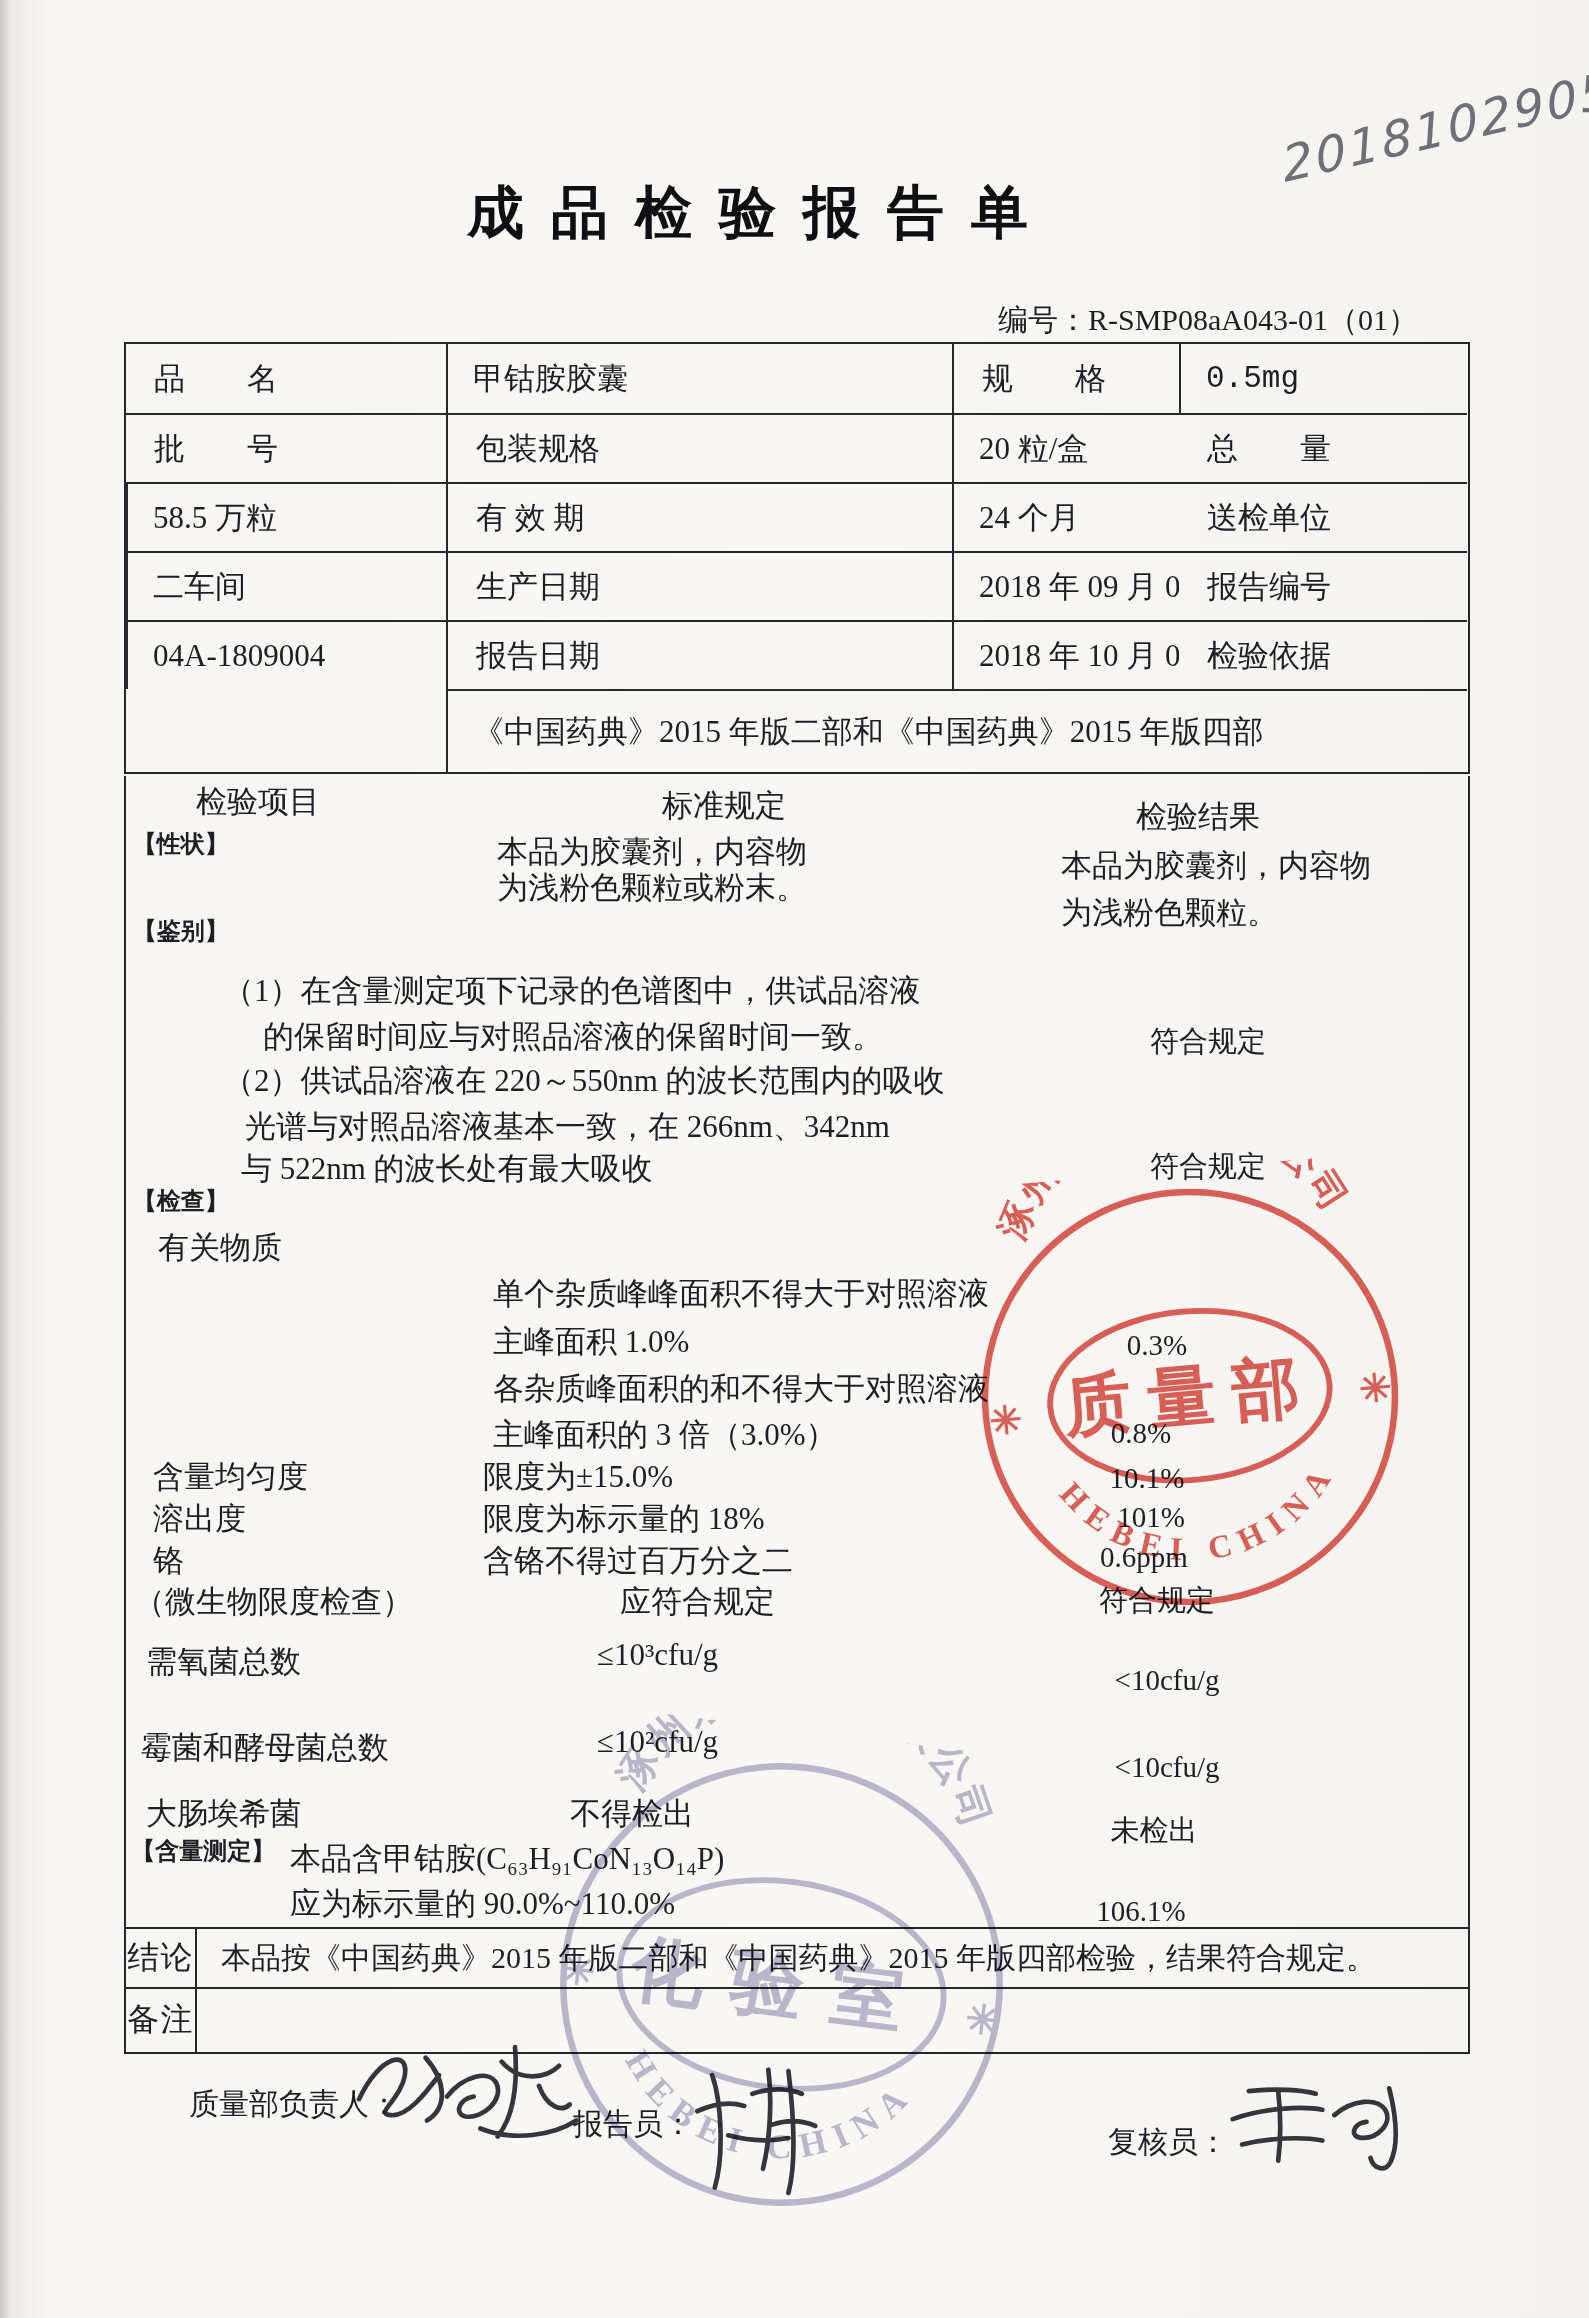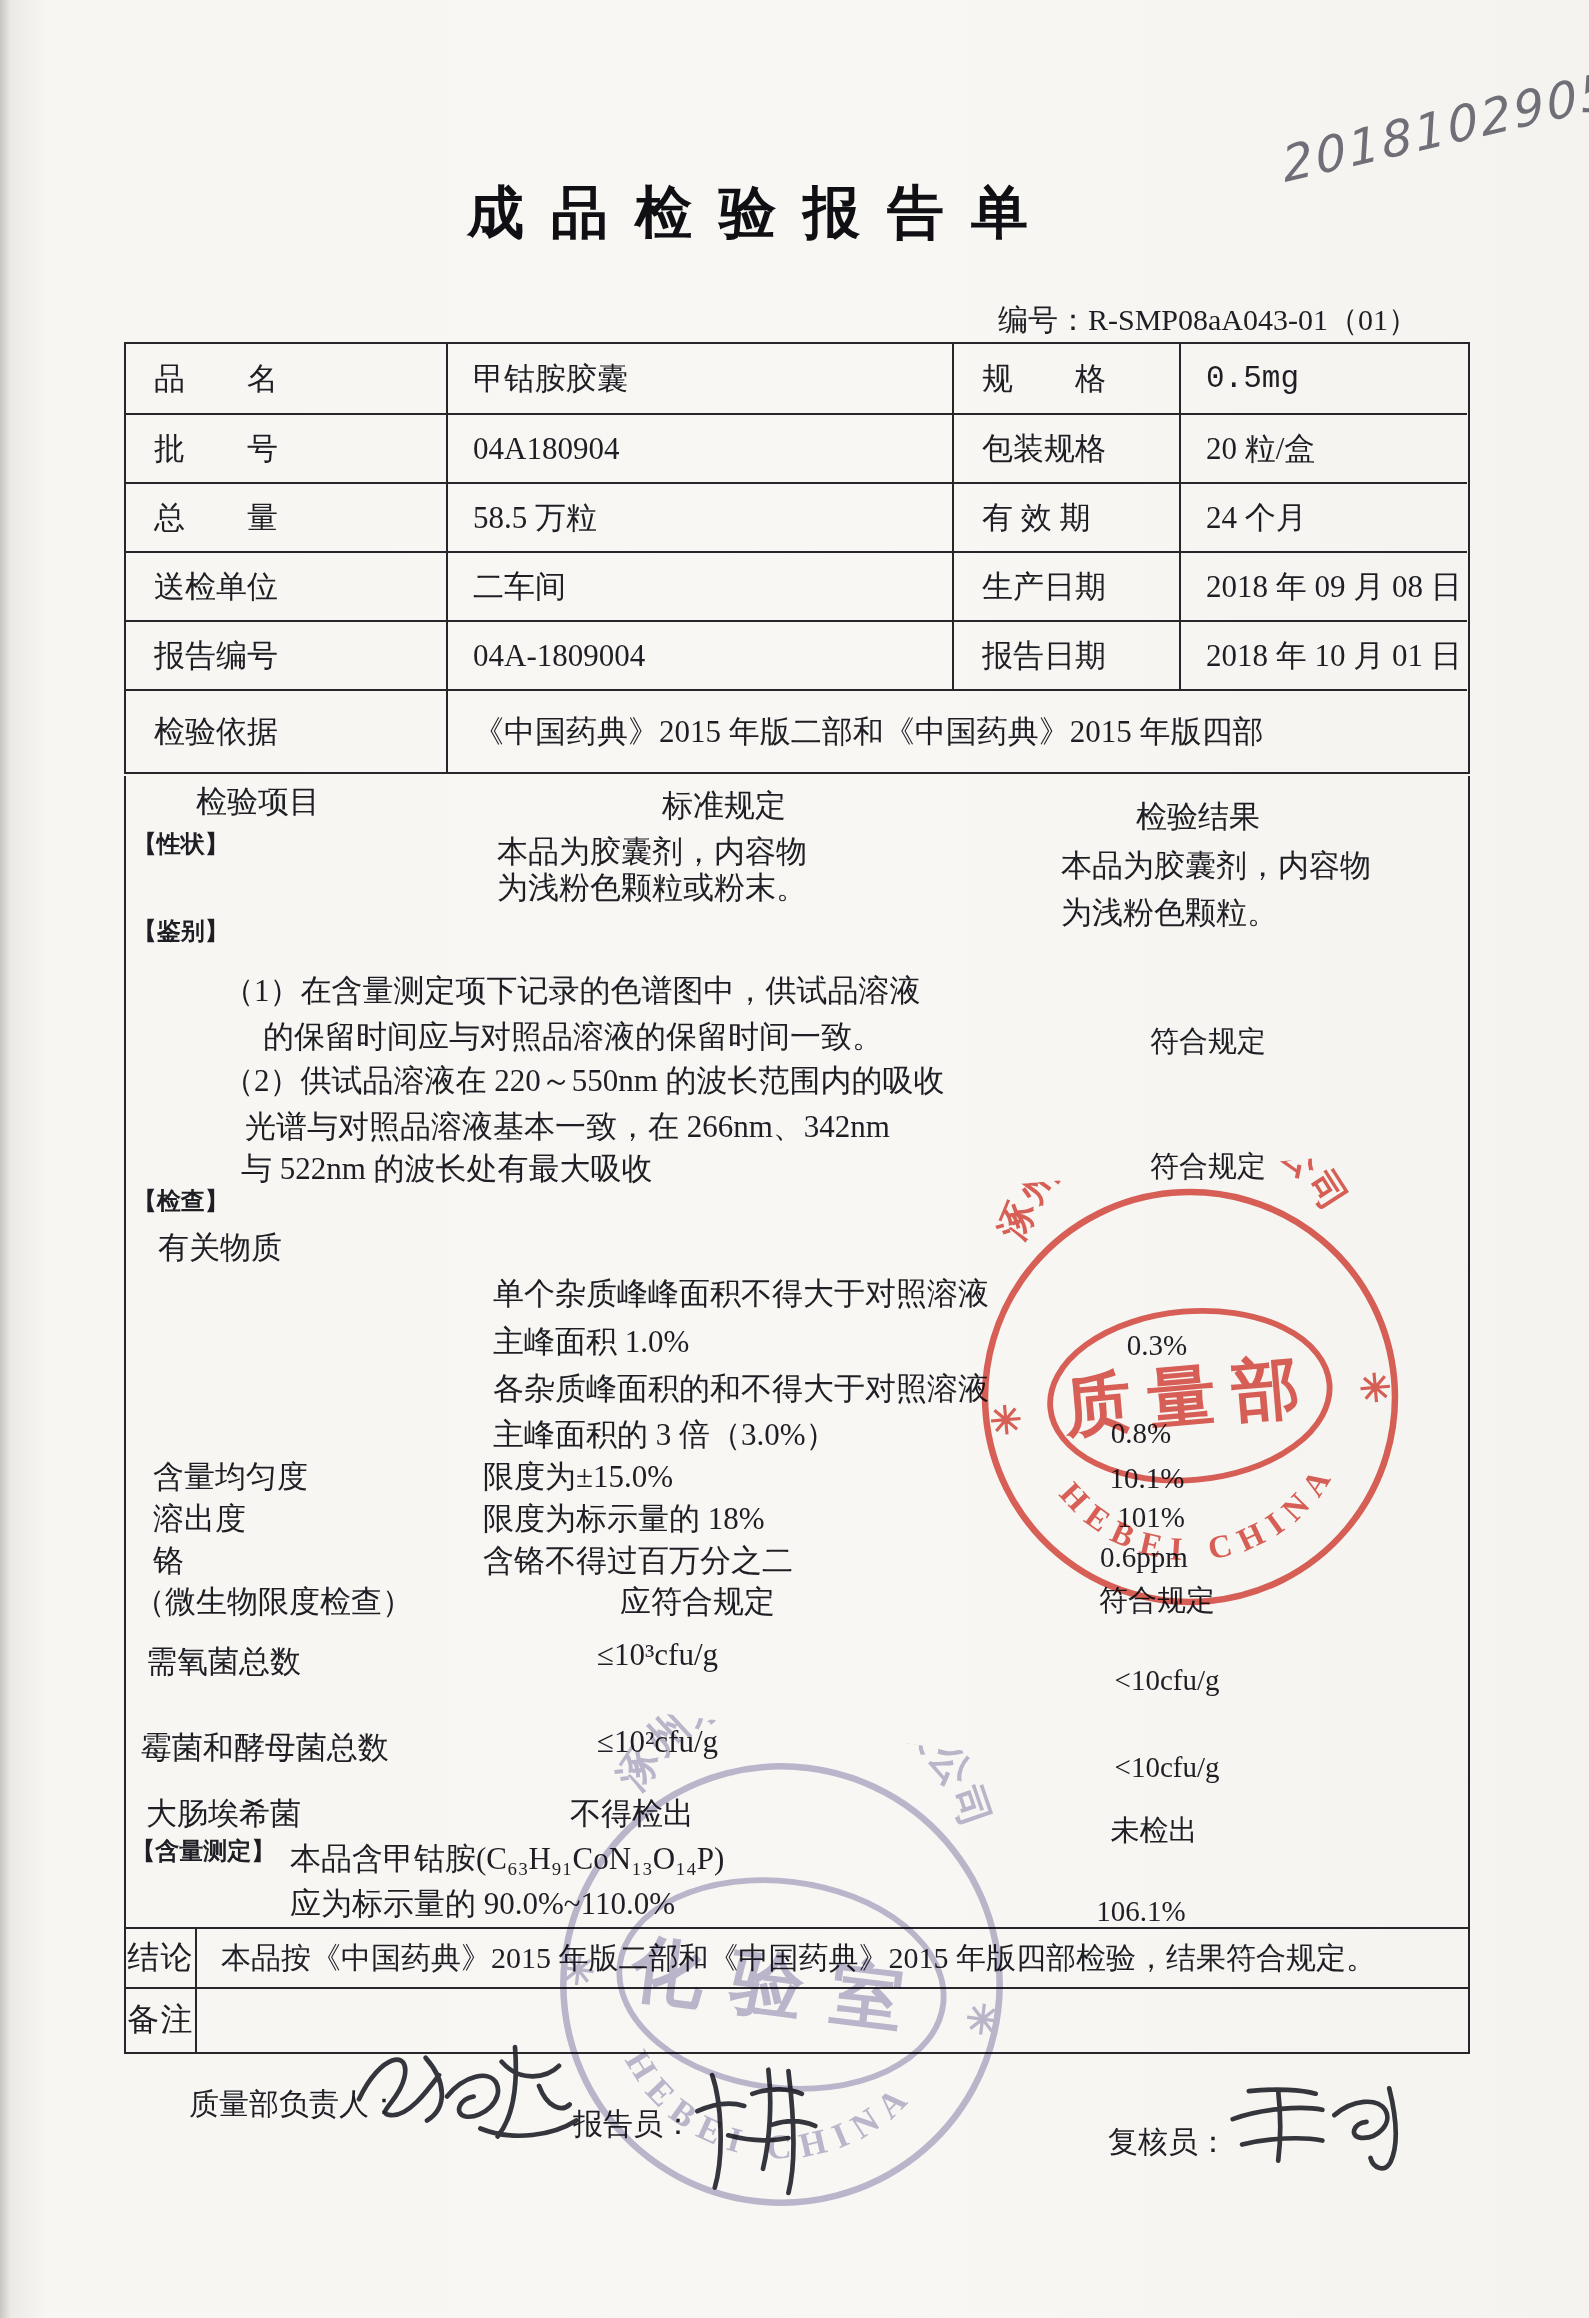--- a/index.html
+++ b/index.html
@@ -67,21 +67,20 @@
 
   <div class="abs docno"><span>编号：</span><span>R-SMP08aA043-01（01）</span></div>
 
   <div class="abs info-table">
     <div class="c lab nl nt">品　　名</div>
     <div class="c val nt">甲钴胺胶囊</div>
     <div class="c lab nt">规　　格</div>
     <div class="c val nt">0.5mg</div>
 
     <div class="c lab nl">批　　号</div>
-    <div class="c val">04A180904</div>
     <div class="c lab">包装规格</div>
     <div class="c val">20 粒/盒</div>
 
     <div class="c lab nl">总　　量</div>
     <div class="c val">58.5 万粒</div>
     <div class="c lab">有 效 期</div>
     <div class="c val">24 个月</div>
 
     <div class="c lab nl">送检单位</div>
     <div class="c val">二车间</div>

